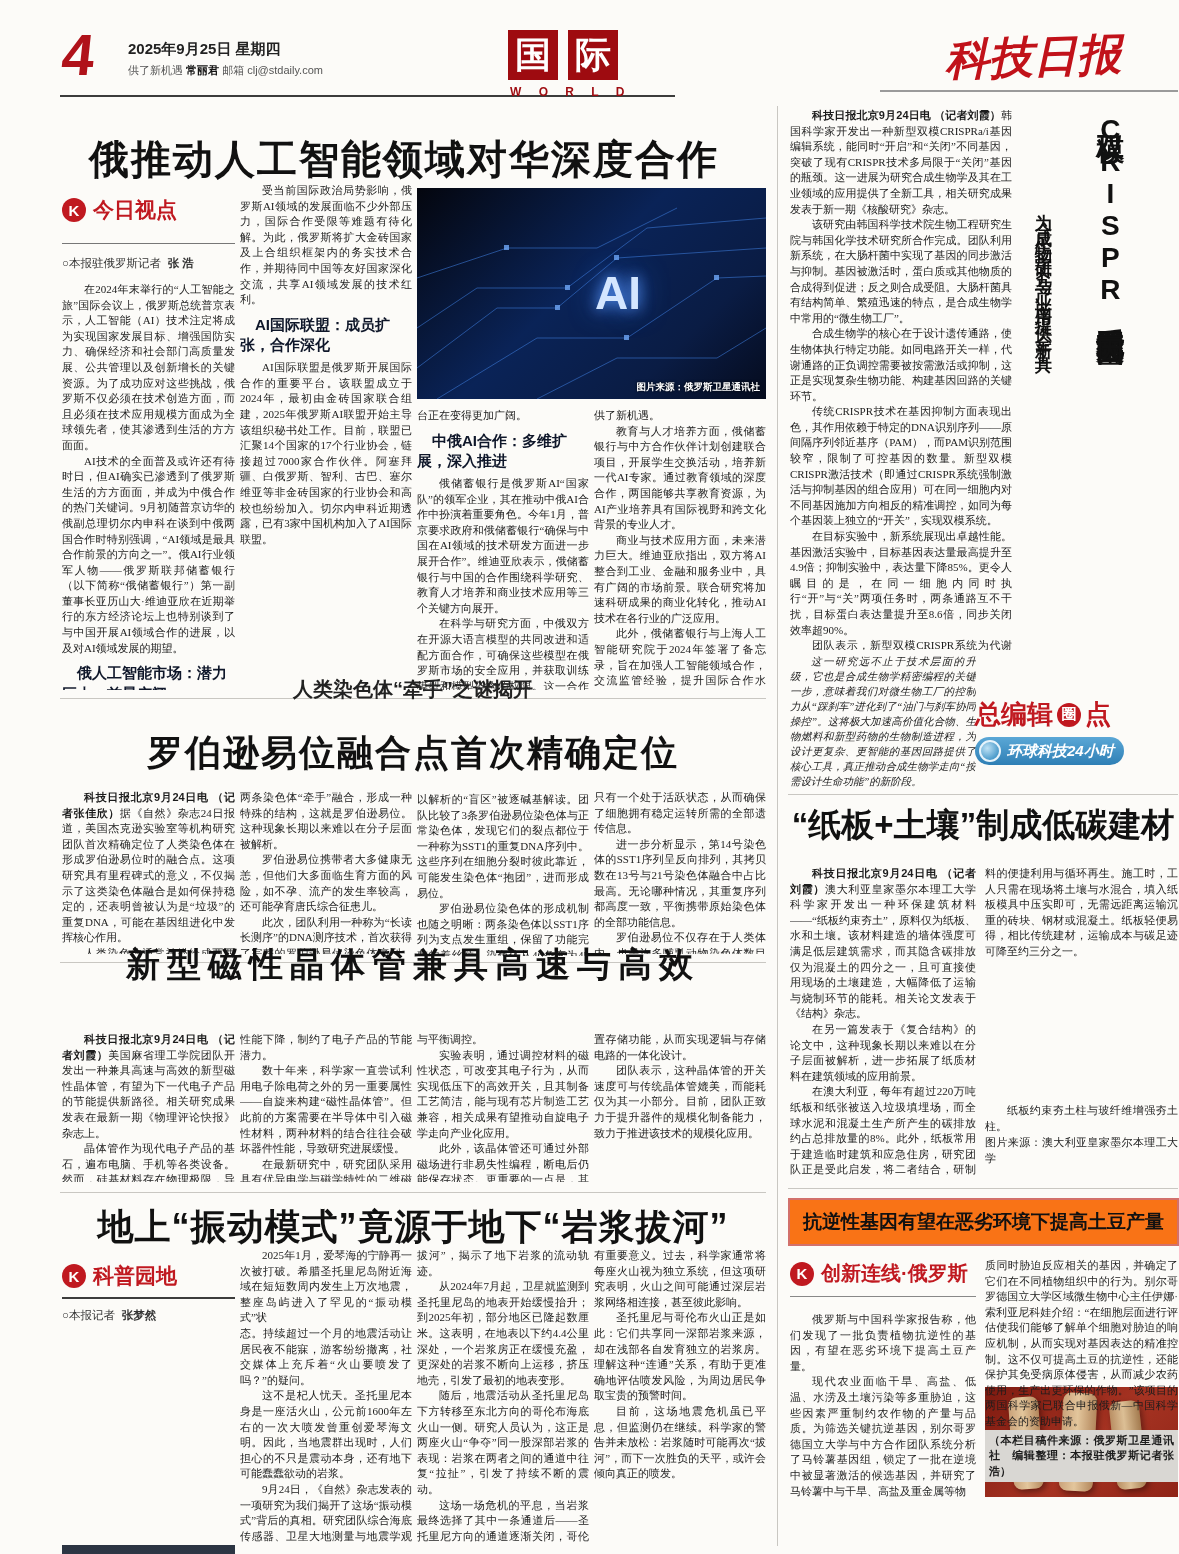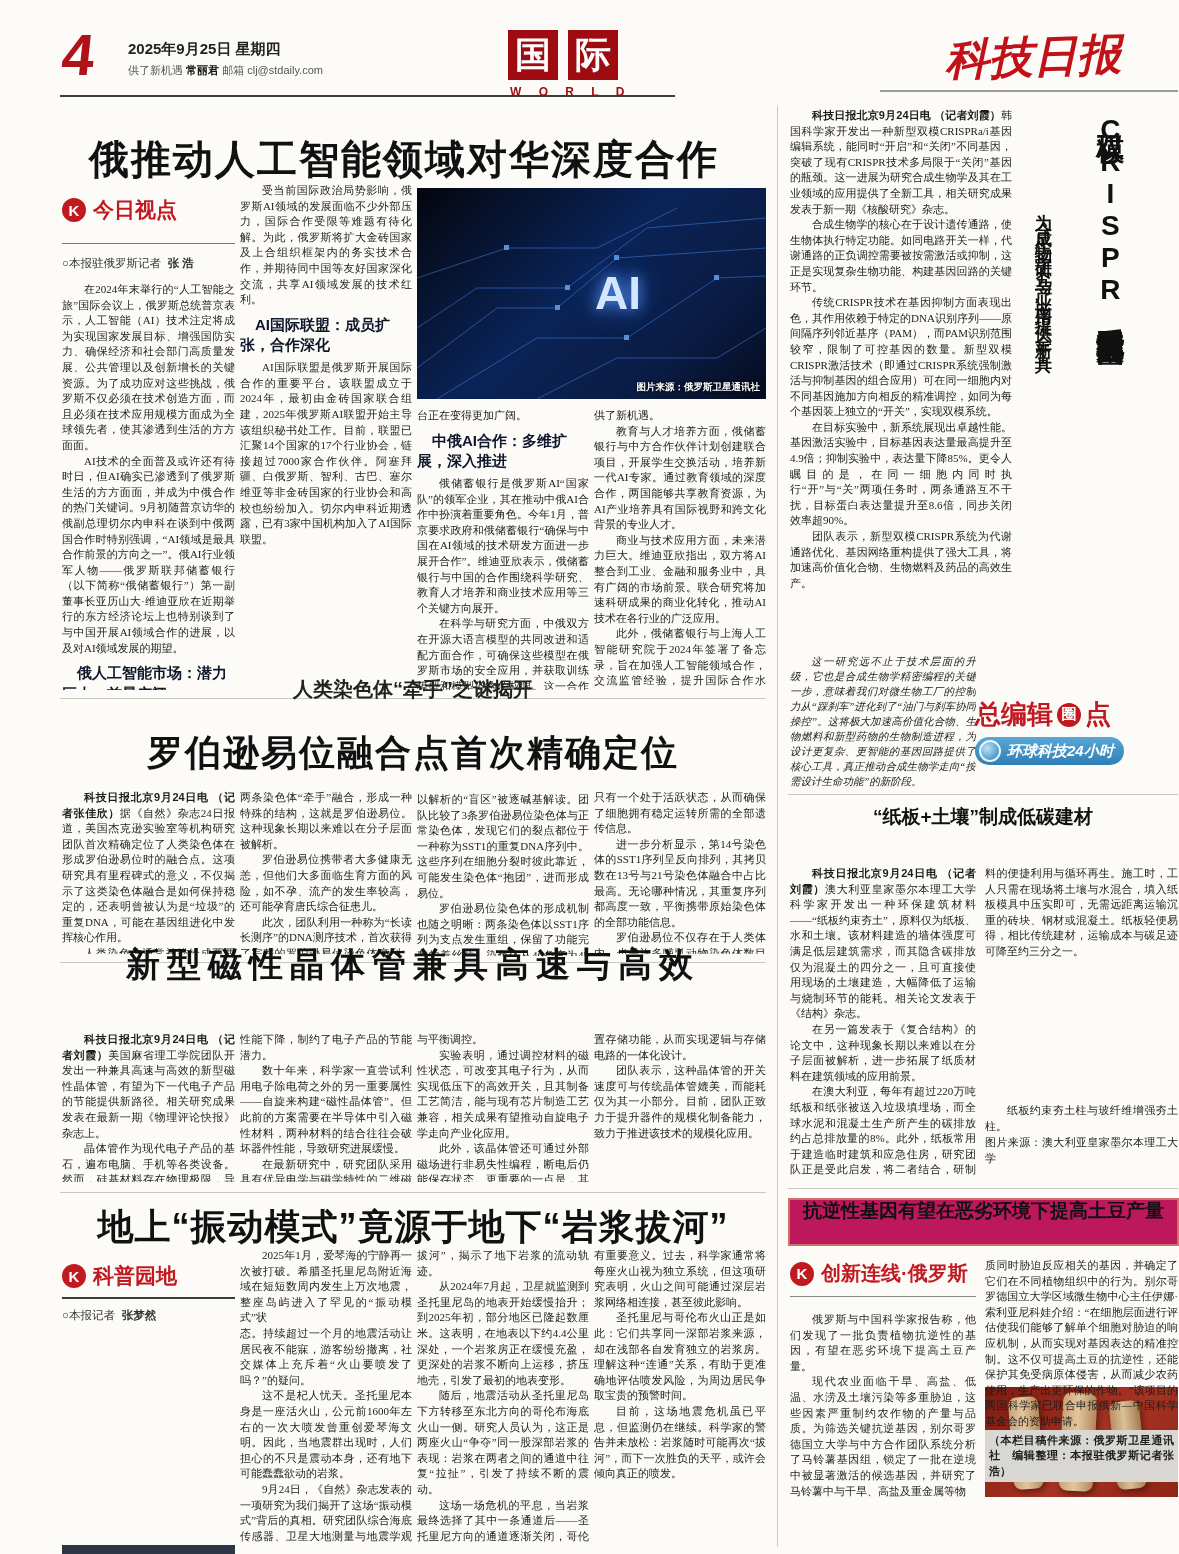--- a/index.html
+++ b/index.html
@@ -55,21 +55,21 @@
   .ai-photo { background:linear-gradient(135deg,#04060e 0%,#0a2357 45%,#0a1c44 75%,#050b1d 100%); }
   .ai-glyph { position:absolute; top:78px; left:178px; font-family:"Liberation Sans",sans-serif; font-size:46px; font-weight:900; color:#d4e6ff; text-shadow:0 0 14px #5b97f7,0 0 28px #2f6fe0; }
   .photo-cap { position:absolute; right:6px; bottom:5px; color:#fff; font-size:9.5px; font-weight:bold; text-shadow:0 0 3px #000; font-family:"Liberation Sans",sans-serif; }
   .volcano { background:linear-gradient(#2b3442 0%,#3a4757 45%,#14354c 46%,#0e2a3e 100%); }
   .cardboard { background:linear-gradient(135deg,#7e1a10,#a63322 55%,#8f2417); }
   .tube { position:absolute; background:linear-gradient(90deg,#caa27a,#e3c69c 45%,#b3875c); border-radius:8px; box-shadow:2px 3px 6px #00000066; }
   .zb-cap { font-size:11px; font-weight:normal; color:#222; line-height:16px; text-align:justify; }
   .zb-cap .l1 { text-indent:2em; display:block; }
 
   
-  .potato-box { border:2px solid #d2716c; background:#be185d; display:flex; justify-content:center; }
+  .potato-box { border:2px solid #d2716c; background:#f97316; display:flex; align-items:center; justify-content:center; }
   .vline { background:#c9c7c2; }
   .hline { background:#c9c7c2; }
 </style>
 </head>
 <body>
 
 <div class="page">
 
   <div class="abs page-num" style="left:62px;top:26px;">4</div>
   <div class="abs m-date" style="left:128px;top:40px;">2025年9月25日 星期四</div>
@@ -142,20 +142,21 @@
       <p class="para noind">供了新机遇。</p>
       <p class="para">教育与人才培养方面，俄储蓄银行与中方合作伙伴计划创建联合项目，开展学生交换活动，培养新一代AI专家。通过教育领域的深度合作，两国能够共享教育资源，为AI产业培养具有国际视野和跨文化背景的专业人才。</p>
       <p class="para">商业与技术应用方面，未来潜力巨大。维迪亚欣指出，双方将AI整合到工业、金融和服务业中，具有广阔的市场前景。联合研究将加速科研成果的商业化转化，推动AI技术在各行业的广泛应用。</p>
       <p class="para">此外，俄储蓄银行与上海人工智能研究院于2024年签署了备忘录，旨在加强人工智能领域合作，交流监管经验，提升国际合作水平。在今年9月份天津举行的上合组织峰会上，俄储蓄银行又与清华大学签署创新发展领域合作协议，共同聚焦科技合作，进行联合科研、学术交流及创新项目推进。</p>
     </div>
 
   <div class="abs vline" style="left:777px;top:106px;width:1px;height:1440px;"></div>
 
   <div class="abs tcol" style="left:790px;top:108px;width:222px;height:542px;">
       <p class="para"><b>科技日报北京9月24日电 （记者刘霞）</b>韩国科学家开发出一种新型双模CRISPRa/i基因编辑系统，能同时“开启”和“关闭”不同基因，突破了现有CRISPR技术多局限于“关闭”基因的瓶颈。这一进展为研究合成生物学及其在工业领域的应用提供了全新工具，相关研究成果发表于新一期《核酸研究》杂志。</p>
+      <p class="para">该研究由韩国科学技术院生物工程研究生院与韩国化学技术研究所合作完成。团队利用新系统，在大肠杆菌中实现了基因的同步激活与抑制。基因被激活时，蛋白质或其他物质的合成得到促进；反之则合成受阻。大肠杆菌具有结构简单、繁殖迅速的特点，是合成生物学中常用的“微生物工厂”。</p>
       <p class="para">合成生物学的核心在于设计遗传通路，使生物体执行特定功能。如同电路开关一样，代谢通路的正负调控需要被按需激活或抑制，这正是实现复杂生物功能、构建基因回路的关键环节。</p>
       <p class="para">传统CRISPR技术在基因抑制方面表现出色，其作用依赖于特定的DNA识别序列——原间隔序列邻近基序（PAM），而PAM识别范围较窄，限制了可控基因的数量。新型双模CRISPR激活技术（即通过CRISPR系统强制激活与抑制基因的组合应用）可在同一细胞内对不同基因施加方向相反的精准调控，如同为每个基因装上独立的“开关”，实现双模系统。</p>
       <p class="para">在目标实验中，新系统展现出卓越性能。基因激活实验中，目标基因表达量最高提升至4.9倍；抑制实验中，表达量下降85%。更令人瞩目的是，在同一细胞内同时执行“开”与“关”两项任务时，两条通路互不干扰，目标蛋白表达量提升至8.6倍，同步关闭效率超90%。</p>
       <p class="para">团队表示，新型双模CRISPR系统为代谢通路优化、基因网络重构提供了强大工具，将加速高价值化合物、生物燃料及药品的高效生产。</p>
     </div>
   <div class="abs tcol commentary" style="left:790px;top:654px;width:186px;height:138px;">
       <p class="para">这一研究远不止于技术层面的升级，它也是合成生物学精密编程的关键一步，意味着我们对微生物工厂的控制力从“踩刹车”进化到了“油门与刹车协同操控”。这将极大加速高价值化合物、生物燃料和新型药物的生物制造进程，为设计更复杂、更智能的基因回路提供了核心工具，真正推动合成生物学走向“按需设计生命功能”的新阶段。</p>
     </div>
 
   <div class="abs" style="left:975px;top:697px;">
@@ -246,21 +247,21 @@
       <p class="para">随后，地震活动从圣托里尼岛下方转移至东北方向的哥伦布海底火山一侧。研究人员认为，这正是两座火山“争夺”同一股深部岩浆的表现：岩浆在两者之间的通道中往复“拉扯”，引发了持续不断的震动。</p>
       <p class="para">这场一场危机的平息，当岩浆最终选择了其中一条通道后——圣托里尼方向的通道逐渐关闭，哥伦布一侧占据上风，这场危机才渐渐平息。</p>
     </div>
   <div class="abs tcol" style="left:594px;top:1248px;width:172px;height:296px;">
       <p class="para noind">有重要意义。过去，科学家通常将每座火山视为独立系统，但这项研究表明，火山之间可能通过深层岩浆网络相连接，甚至彼此影响。</p>
       <p class="para">圣托里尼与哥伦布火山正是如此：它们共享同一深部岩浆来源，却在浅部各自发育独立的岩浆房。理解这种“连通”关系，有助于更准确地评估喷发风险，为周边居民争取宝贵的预警时间。</p>
       <p class="para">目前，这场地震危机虽已平息，但监测仍在继续。科学家的警告并未放松：岩浆随时可能再次“拔河”，而下一次胜负的天平，或许会倾向真正的喷发。</p>
     </div>
 
   <div class="abs hline" style="left:788px;top:794px;width:390px;height:1px;"></div>
-  <div class="abs hl" style="left:788px;top:806px;width:390px;font-size:19px;">“纸板+土壤”制成低碳建材</div>
+  <div class="abs hl" style="left:788px;top:806px;width:390px;font-size:33px;">“纸板+土壤”制成低碳建材</div>
   <div class="abs tcol" style="left:790px;top:866px;width:186px;height:312px;">
       <p class="para"><b>科技日报北京9月24日电 （记者刘霞）</b>澳大利亚皇家墨尔本理工大学科学家开发出一种环保建筑材料——“纸板约束夯土”，原料仅为纸板、水和土壤。该材料建造的墙体强度可满足低层建筑需求，而其隐含碳排放仅为混凝土的四分之一，且可直接使用现场的土壤建造，大幅降低了运输与烧制环节的能耗。相关论文发表于《结构》杂志。</p>
       <p class="para">在另一篇发表于《复合结构》的论文中，这种现象长期以来难以在分子层面被解析，进一步拓展了纸质材料在建筑领域的应用前景。</p>
       <p class="para">在澳大利亚，每年有超过220万吨纸板和纸张被送入垃圾填埋场，而全球水泥和混凝土生产所产生的碳排放约占总排放量的8%。此外，纸板常用于建造临时建筑和应急住房，研究团队正是受此启发，将二者结合，研制出这一新型低碳建材。</p>
     </div>
   <div class="abs tcol" style="left:985px;top:866px;width:193px;height:116px;">
       <p class="para noind">料的便捷利用与循环再生。施工时，工人只需在现场将土壤与水混合，填入纸板模具中压实即可，无需远距离运输沉重的砖块、钢材或混凝土。纸板轻便易得，相比传统建材，运输成本与碳足迹可降至约三分之一。</p>
     </div>
   <div class="abs photo cardboard" style="left:985px;top:986px;width:193px;height:110px;">
     <div class="tube" style="left:26px;top:10px;width:30px;height:92px;transform:rotate(-4deg);"></div>

